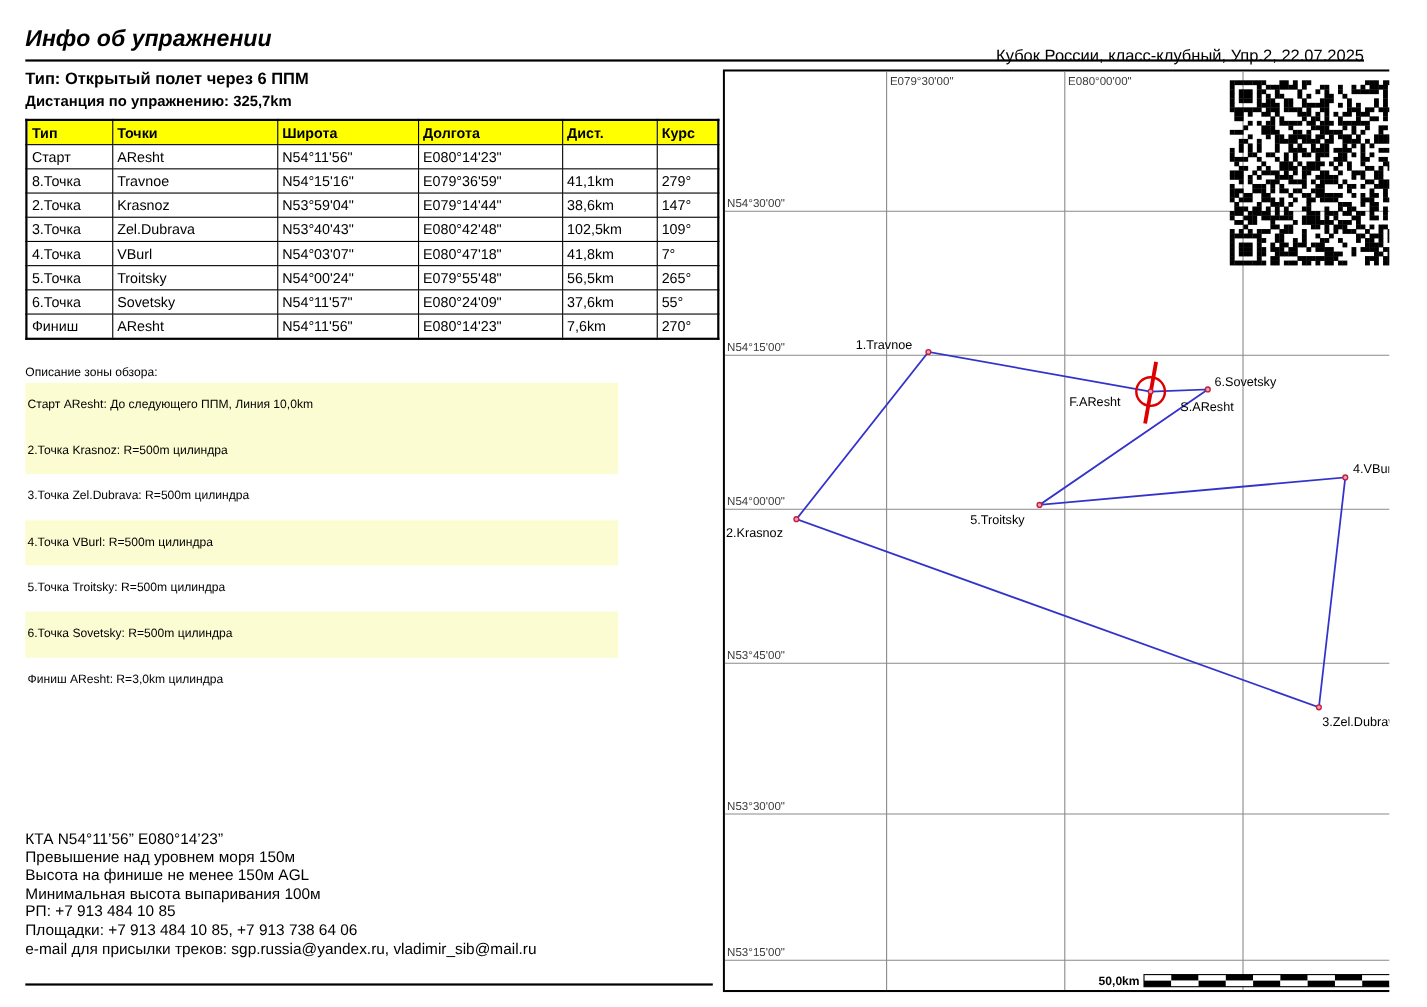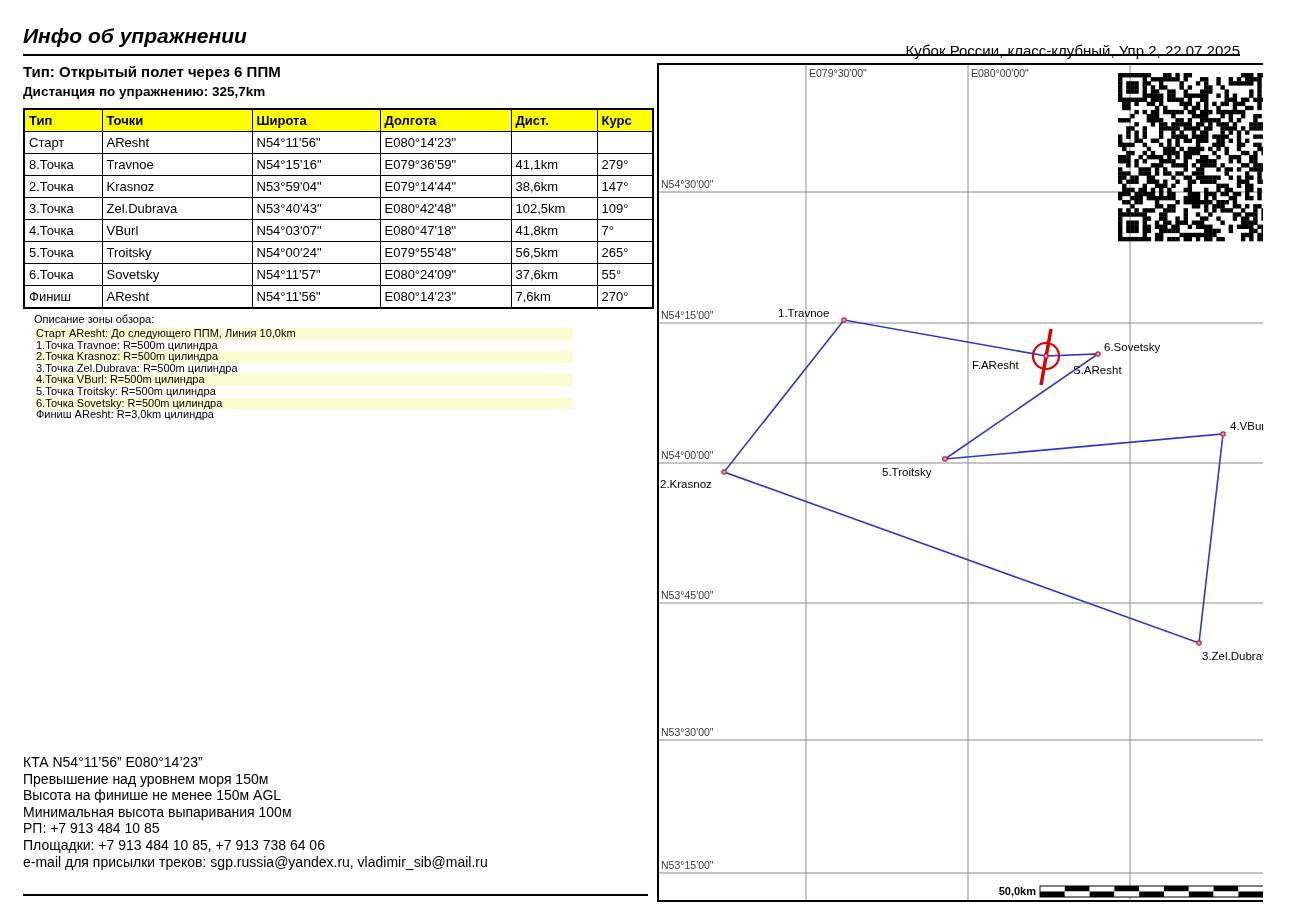--- a/index.html
+++ b/index.html
@@ -8,23 +8,23 @@
   .title{position:absolute;left:23px;top:24px;font-size:21px;font-weight:bold;font-style:italic;}
   .subtitle{position:absolute;right:23px;top:42px;font-size:15px;}
   .head-rule{position:absolute;left:23px;right:23px;top:54px;border-top:2px solid #000;height:0;}
   .task-line1{position:absolute;left:23px;top:63px;font-size:15px;font-weight:bold;}
   .task-line2{position:absolute;left:23px;top:84px;font-size:13.5px;font-weight:bold;}
   table.wp{position:absolute;left:23px;top:108px;border-collapse:collapse;
            font-size:13px;border:2px solid #000;table-layout:fixed;}
   table.wp th,table.wp td{border:1px solid #000;padding:1px 4px;text-align:left;
            height:19px;overflow:hidden;white-space:nowrap;}
   table.wp th{background:#ffff00;font-weight:bold;}
-  .zones{position:absolute;left:23px;top:312px;font-size:11px;margin-left:11px;}
+  .zones{position:absolute;left:23px;top:332px;font-size:11px;}
   .zones-title{padding:1px 0 3px 0;}
-  .zone-line{width:535px;padding:0 2px;line-height:11.6px;}
+  .zone-line{width:535px;padding:15px 2px;line-height:11.6px;}
   .zone-line.hl{background:#fcfcd2;}
   .site-info{position:absolute;left:23px;top:754px;font-size:14px;line-height:16.6px;}
   .bottom-rule{position:absolute;left:23px;top:894px;width:625px;border-top:2px solid #000;height:0;}
   #map-svg{position:absolute;left:657px;top:63px;font-family:"Liberation Sans",sans-serif;}
   .grid-label{font-size:10.5px;fill:#3a3a3a;}
   .wp-label{font-size:11.5px;fill:#000;}
   .scale-label{font-size:11px;font-weight:bold;fill:#000;}
 </style>
 </head>
 <body>
@@ -121,21 +121,20 @@
           <td>7,6km</td>
           <td>270°</td>
         </tr>
       </tbody>
   </table>
 
   <div class="zones">
     <div class="zones-title">Описание зоны обзора:</div>
     <div id="zone-list">
         <div class="zone-line hl">Старт AResht: До следующего ППМ, Линия 10,0km</div>
-        <div class="zone-line">1.Точка Travnoe: R=500m цилиндра</div>
         <div class="zone-line hl">2.Точка Krasnoz: R=500m цилиндра</div>
         <div class="zone-line">3.Точка Zel.Dubrava: R=500m цилиндра</div>
         <div class="zone-line hl">4.Точка VBurl: R=500m цилиндра</div>
         <div class="zone-line">5.Точка Troitsky: R=500m цилиндра</div>
         <div class="zone-line hl">6.Точка Sovetsky: R=500m цилиндра</div>
         <div class="zone-line">Финиш AResht: R=3,0km цилиндра</div>
       </div>
   </div>
 
   <div class="site-info" id="site-info">

